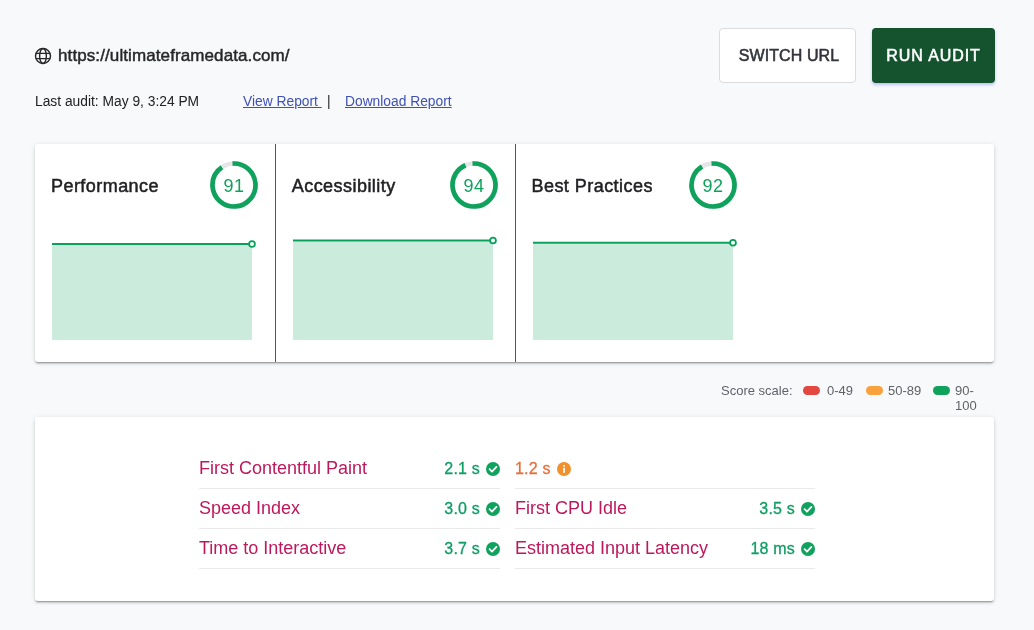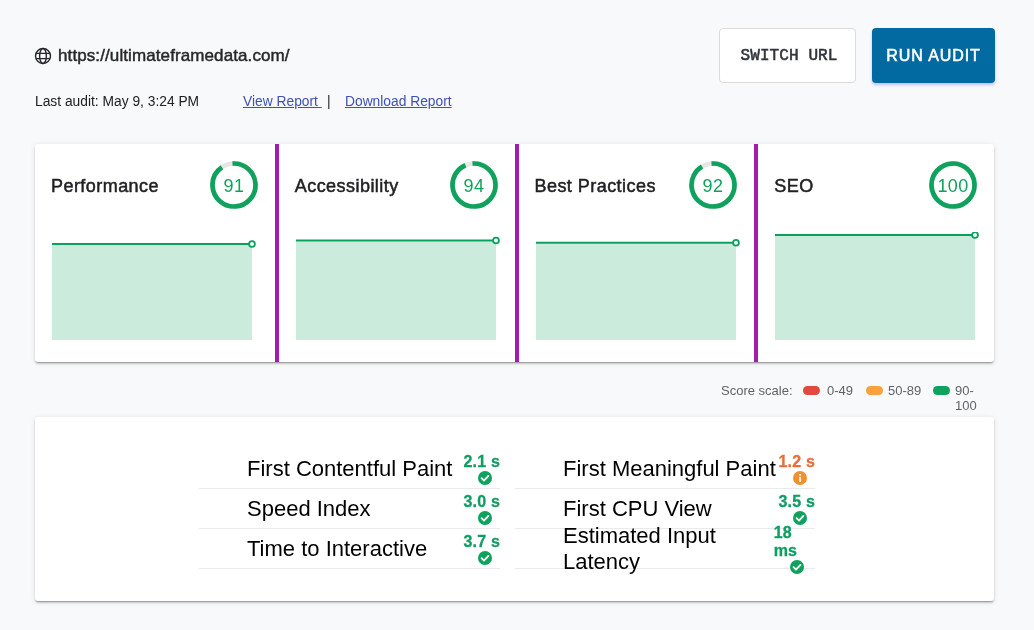--- a/index.html
+++ b/index.html
@@ -5,51 +5,51 @@
 * { margin:0; padding:0; box-sizing:border-box; }
 html,body { width:1034px; height:630px; background:#f8f9fa; font-family:"Liberation Sans", sans-serif; overflow:hidden; position:relative; }
 
 
 .urlrow { position:absolute; left:34px; top:46px; display:flex; align-items:center;justify-content:flex-end; }
 .urlrow svg { margin-right:6px; }
 .urltext { font-size:17px; font-weight:400; color:#27272b; -webkit-text-stroke:0.45px #27272b; letter-spacing:0.1px; }
 
 
 .btn { position:absolute; top:28px; height:55px; border-radius:4px; display:flex; align-items:center; justify-content:center; font-size:16px; font-weight:400; letter-spacing:0.1px; }
-.btn-outline { left:719px; width:137px; background:#fff; border:1px solid #dcdcdc; color:#32343a; -webkit-text-stroke:0.55px #32343a; padding-left:3px;font-family:Liberation Mono, monospace; }
-.btn-primary { left:872px; width:123px; background:#0369a1; color:#fff; -webkit-text-stroke:0.55px #fff; box-shadow:0 2px 3px rgba(64,64,224,0.3); }
+.btn-outline { left:719px; width:137px; background:#fff; border:1px solid #dcdcdc; color:#32343a; -webkit-text-stroke:0.55px #32343a; padding-left:3px; }
+.btn-primary { left:872px; width:123px; background:#14532d; color:#fff; -webkit-text-stroke:0.55px #fff; box-shadow:0 2px 3px rgba(64,64,224,0.3); }
 
 
 .auditrow { position:absolute; left:0; top:94px; width:1034px; height:18px; font-size:13.8px; color:#212226; }
 .auditrow span, .auditrow a { position:absolute; top:0; white-space:pre; }
 .auditrow a { color:#3f51b5; text-decoration:underline;text-align:center; }
 
 
 .card { position:absolute; left:35px; width:959px; background:#fff; border-radius:3px;
   box-shadow:0px 2px 1px -1px rgba(0,0,0,0.2), 0px 2px 2px 0px rgba(0,0,0,0.14), 0px 1px 5px 0px rgba(0,0,0,0.12); }
 .card1 { top:144px; height:218px; display:flex; }
 .col { position:relative; width:239.75px; height:100%; }
-.col + .col { border-left:4px solid #a21caf; }
+.col + .col { border-left:1px solid #a21caf; }
 .coltitle { position:absolute; left:16px; top:32px; font-size:18px; font-weight:400; color:#212124; -webkit-text-stroke:0.5px #212124; letter-spacing:0.45px; }
 .ring { position:absolute; right:17px; top:17px; }
 .chart { position:absolute; left:17px; top:88px; }
 
 
 .legend { position:absolute; top:383px; left:0; width:948px; height:16px; font-size:13px; color:#5f6368; }
 .legend span { position:absolute; top:0; }
 .pill { width:16.5px; height:9px; border-radius:4.5px; top:3px !important; }
 
 
 .card2 { top:417px; height:184px; }
 .mtable { position:absolute; left:164px; top:32px; width:616px; display:flex; justify-content:space-between; }
 .mcol { width:301px; }
 .mcol2 { width:300px; }
 .mrow { height:40px; display:flex; align-items:center; justify-content:space-between; border-bottom:1px solid #eaeaea; }
-.mlabel { font-size:22px; color:#000000;margin-left:48px; }
-.mval { display:flex; align-items:center; font-size:16px; font-weight:700; letter-spacing:0.2px;flex-direction:column; }
+.mlabel { font-size:18px; color:#be185d; }
+.mval { display:flex; align-items:center; font-size:16px; font-weight:400; letter-spacing:0.2px; }
 .mval .v { color:#0f9d63; -webkit-text-stroke:0.3px #0f9d63; }
 .mval .vo { color:#e5703c; -webkit-text-stroke:0.3px #e5703c; }
 .mval svg { margin-left:6px; }
 </style>
 </head>
 <body>
 
 <div class="urlrow">
   <svg width="18" height="18" viewBox="0 0 24 24" fill="none" stroke="#27272b" stroke-width="1.9">
     <circle cx="12" cy="12" r="10"></circle>
@@ -102,33 +102,20 @@
           <circle cx="24" cy="24" r="21.5" fill="none" stroke="#e5e7e6" stroke-width="4.7"></circle>
           <circle cx="24" cy="24" r="21.5" fill="none" stroke="#0fa25c" stroke-width="4.7" stroke-dasharray="124.28 135.09" transform="rotate(-94 24 24)"></circle>
           <text x="24" y="30.5" text-anchor="middle" font-size="18" letter-spacing="0.4" fill="#0fa25c" font-family="Liberation Sans, sans-serif">92</text>
         </svg></div>
     <div class="chart"><svg width="206" height="112" viewBox="0 0 206 112">
           <rect x="0" y="11.8" width="200" height="96.2" fill="#cbecdd"></rect>
           <line x1="0" y1="10.8" x2="200" y2="10.8" stroke="#0aa05c" stroke-width="2"></line>
           <circle cx="200" cy="10.8" r="2.9" fill="#fff" stroke="#0aa05c" stroke-width="1.8"></circle>
         </svg></div>
   </div>
-  <div class="col">
-    <div class="coltitle">SEO</div>
-    <div class="ring"><svg width="48" height="48" viewBox="0 0 48 48">
-          <circle cx="24" cy="24" r="21.5" fill="none" stroke="#e5e7e6" stroke-width="4.7"></circle>
-          <circle cx="24" cy="24" r="21.5" fill="none" stroke="#0fa25c" stroke-width="4.7" stroke-dasharray="135.09 135.09" transform="rotate(-94 24 24)"></circle>
-          <text x="24" y="30.5" text-anchor="middle" font-size="18" letter-spacing="0.4" fill="#0fa25c" font-family="Liberation Sans, sans-serif">100</text>
-        </svg></div>
-    <div class="chart"><svg width="206" height="112" viewBox="0 0 206 112">
-          <rect x="0" y="4" width="200" height="104" fill="#cbecdd"></rect>
-          <line x1="0" y1="3" x2="200" y2="3" stroke="#0aa05c" stroke-width="2"></line>
-          <circle cx="200" cy="3" r="2.9" fill="#fff" stroke="#0aa05c" stroke-width="1.8"></circle>
-        </svg></div>
-  </div>
 </div>
 
 <div class="legend">
   <span style="left:721px">Score scale:</span>
   <span class="pill" style="left:803px;background:#e4473f"></span>
     <span style="left:827px">0-49</span>
   <span class="pill" style="left:866px;background:#f9a13d"></span>
     <span style="left:888px">50-89</span>
   <span class="pill" style="left:933px;background:#0fa25c"></span>
     <span style="left:955px">90-100</span>
@@ -163,32 +150,31 @@
             <span class="v">3.7 s</span>
             <svg width="14" height="14" viewBox="0 0 14 14">
               <circle cx="7" cy="7" r="7" fill="#0fa25c"></circle>
               <path d="M3.6 7.2 L6 9.6 L10.4 4.9" stroke="#fff" stroke-width="1.8" fill="none" stroke-linecap="round" stroke-linejoin="round"></path>
             </svg>
           </span>
         </div>
     </div>
     <div class="mcol mcol2">
       <div class="mrow">
-          <span class="mlabel">First Meaningful Paint</span>
           <span class="mval">
             <span class="vo">1.2 s</span>
             <svg width="14" height="14" viewBox="0 0 14 14">
               <circle cx="7" cy="7" r="7" fill="#f0912d"></circle>
               <rect x="6.2" y="5.8" width="1.7" height="5" fill="#fff"></rect>
               <rect x="6.2" y="3" width="1.7" height="1.7" fill="#fff"></rect>
             </svg>
           </span>
         </div>
       <div class="mrow">
-          <span class="mlabel">First CPU View</span>
+          <span class="mlabel">First CPU Idle</span>
           <span class="mval">
             <span class="v">3.5 s</span>
             <svg width="14" height="14" viewBox="0 0 14 14">
               <circle cx="7" cy="7" r="7" fill="#0fa25c"></circle>
               <path d="M3.6 7.2 L6 9.6 L10.4 4.9" stroke="#fff" stroke-width="1.8" fill="none" stroke-linecap="round" stroke-linejoin="round"></path>
             </svg>
           </span>
         </div>
       <div class="mrow">
           <span class="mlabel">Estimated Input Latency</span>

